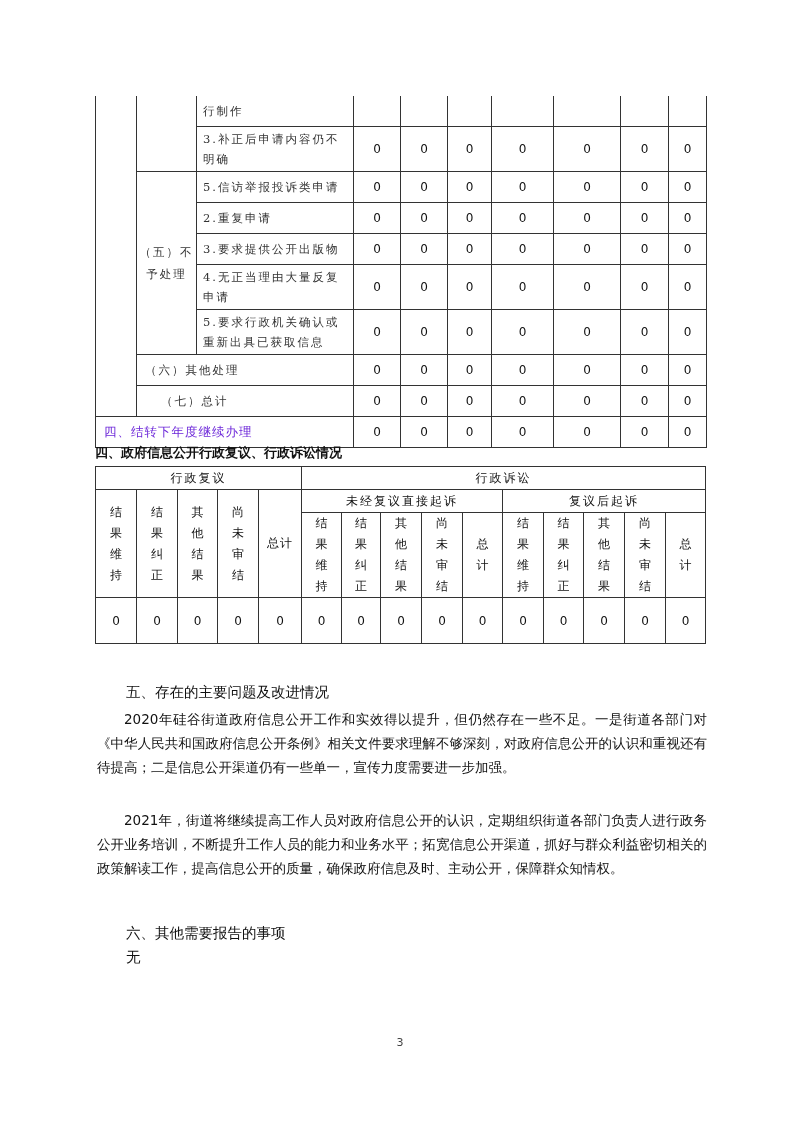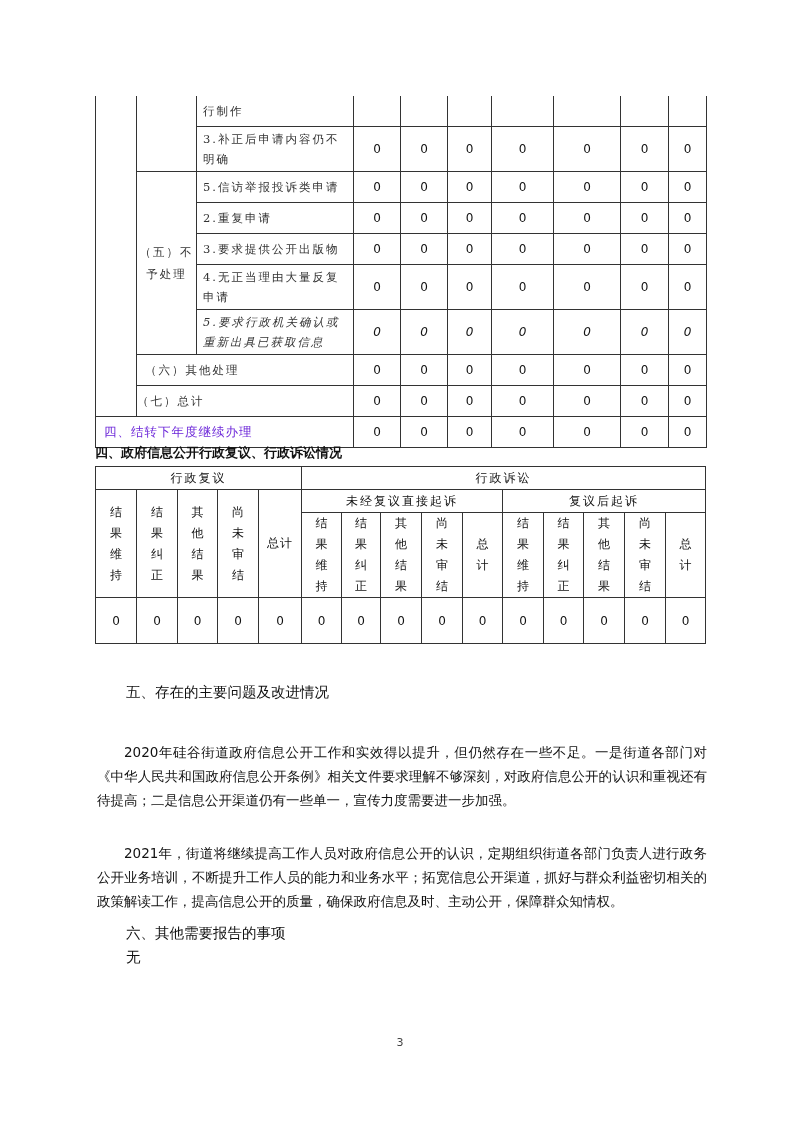--- a/index.html
+++ b/index.html
@@ -15,21 +15,21 @@
   #t1 .topopen td { border-top: none; }
   #t1 .grp { text-align: center; line-height: 22px; letter-spacing: 2px; font-family: "DejaVu Serif", serif; font-size: 11.5px; color:#333; vertical-align: middle; }
   #t1 .sec4 { font-family: Liberation Sans, sans-serif; letter-spacing: 1px; font-size: 12.5px; color: #6d28d9; padding-left: 8px; }
   .h4 { position: absolute; left: 95px; top: 444px; font-weight: bold; font-size: 13px;
         font-family: "DejaVu Serif", "Liberation Serif", serif; letter-spacing: 0px; }
   #t2 { left: 95px; top: 466px; width: 610px; }
   #t2 td { text-align: center; vertical-align: middle; font-size: 12px; margin-top: 24px; }
   #t2 .hd { height: 22px; letter-spacing: 2px; }
   #t2 .vt { line-height: 21px; width: 1em; margin: 0 auto; }
   #t2 .vals td { height: 45px; }
-  .para { position: absolute; left: 97px; width: 610px; font-size: 13.5px; line-height: 24px; text-align: justify; color:#111;margin-top:33px; }
+  .para { position: absolute; left: 97px; width: 610px; font-size: 13.5px; line-height: 24px; text-align: justify; color:#111; }
   .indent { text-indent: 2em; }
   .heading { position: absolute; left: 126px; font-weight: normal; font-size: 14.5px; font-family: "DejaVu Serif","Liberation Serif", serif; }
   .pageno { position: absolute; left: 0; width: 800px; top: 1036px; text-align: center; font-size: 11px; color: #444; }
 </style>
 </head>
 <body>
 
 <table id="t1">
   <colgroup>
     <col style="width:41px">
@@ -100,42 +100,42 @@
       <tr style="height: 42px;">
         <td class="lab">4.无正当理由大量反复申请</td>
         <td class="num">0</td>
         <td class="num">0</td>
         <td class="num">0</td>
         <td class="num">0</td>
         <td class="num">0</td>
         <td class="num">0</td>
         <td class="num">0</td>
       </tr>
-      <tr style="height: 44px; font-style: italic;">
+      <tr style="height: 44px;">
         <td class="lab">5.要求行政机关确认或重新出具已获取信息</td>
         <td class="num">0</td>
         <td class="num">0</td>
         <td class="num">0</td>
         <td class="num">0</td>
         <td class="num">0</td>
         <td class="num">0</td>
         <td class="num">0</td>
       </tr>
       <tr style="height: 28px;">
         <td colspan="2" class="lab" style="padding-left: 8px;">（六）其他处理</td>
         <td class="num">0</td>
         <td class="num">0</td>
         <td class="num">0</td>
         <td class="num">0</td>
         <td class="num">0</td>
         <td class="num">0</td>
         <td class="num">0</td>
       </tr>
       <tr style="height: 28px;">
-        <td colspan="2" class="lab" style="padding-left: 0;">（七）总计</td>
+        <td colspan="2" class="lab" style="padding-left: 24px;">（七）总计</td>
         <td class="num">0</td>
         <td class="num">0</td>
         <td class="num">0</td>
         <td class="num">0</td>
         <td class="num">0</td>
         <td class="num">0</td>
         <td class="num">0</td>
       </tr>
       <tr style="height: 28px;">
         <td colspan="3" class="lab sec4">四、结转下年度继续办理</td>

